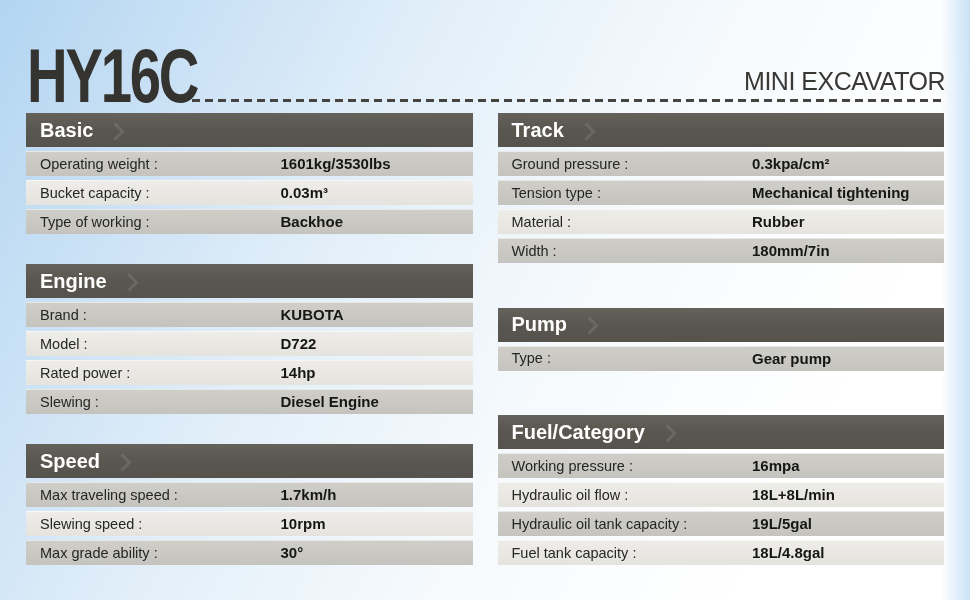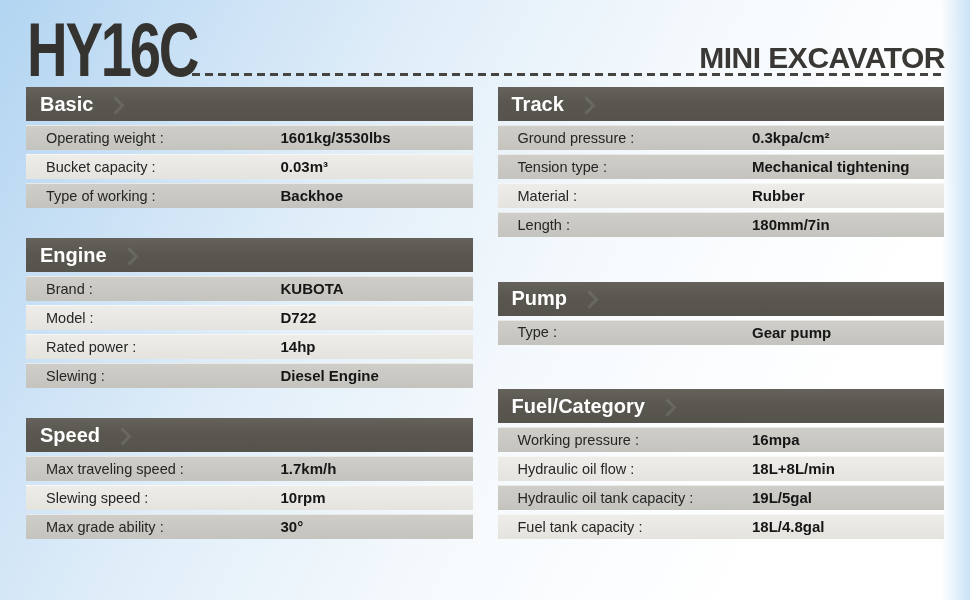--- a/index.html
+++ b/index.html
@@ -5,36 +5,36 @@
   * { box-sizing: border-box; margin: 0; padding: 0; }
   html, body { width: 970px; height: 600px; overflow: hidden; }
   body {
     font-family: "Liberation Sans", sans-serif;
     background:
       linear-gradient(to left, rgba(160,203,240,0.55), rgba(160,203,240,0) 3%),
       linear-gradient(118deg, #b2d5f1 0%, #c8e0f5 15%, #e2eff9 35%, #f6fafd 58%, #ffffff 82%);
   }
 
   
-  .page-header { position: relative; height: 87px; }
+  .page-header { position: relative; height: 87px; margin-top: 26px; }
   .model-title {
     position: absolute; left: 27px; top: 12px;
     font-size: 76px; line-height: 1; font-weight: bold; letter-spacing: -3px;
     color: #34332f;
     transform: scaleX(0.74); transform-origin: 0 0;
     white-space: nowrap;
   }
   .dash-line {
     position: absolute; left: 192px; right: 25px; top: 73px; height: 3px;
     background: repeating-linear-gradient(to right,
       #454440 0, #454440 8px, transparent 8px, transparent 13px);
   }
   .category-title {
     position: absolute; right: 25px; top: 41px;
-    font-size: 30px; font-weight: bold; letter-spacing: -0.5px;
+    font-size: 25px; font-weight: normal; letter-spacing: -0.5px;
     color: #393834; white-space: nowrap;
   }
 
   
   .content {
     display: grid; grid-template-columns: 1fr 1fr;
     column-gap: 25px; padding: 0 26px;
   }
   .col {
     display: flex; flex-direction: column;
@@ -55,21 +55,21 @@
     transform: rotate(45deg);
   }
   .spec-row {
     display: flex; align-items: center;
     height: 25px; margin-top: 4px;
     box-shadow: inset 0 1px 0 rgba(255,255,255,0.55);
   }
   .spec-row.dark  { background: linear-gradient(180deg, #cfcec9 0%, #c4c3be 100%); }
   .spec-row.light { background: linear-gradient(180deg, #eeede9 0%, #e4e3de 100%); }
   .spec-row .label {
-    flex: 0 0 57%; padding-left: 20px;
+    flex: 0 0 57%; padding-left: 14px;
     font-size: 14.5px; color: #262626; white-space: nowrap;
   }
   .spec-row .value {
     font-size: 15px; font-weight: bold; color: #161616; white-space: nowrap;
   }
 </style>
 </head>
 <body>
 
 <header class="page-header">
@@ -151,21 +151,21 @@
         </div>
         <div class="spec-row dark">
           <span class="label">Tension type :</span>
           <span class="value">Mechanical tightening</span>
         </div>
         <div class="spec-row light">
           <span class="label">Material :</span>
           <span class="value">Rubber</span>
         </div>
         <div class="spec-row dark">
-          <span class="label">Length :</span>
+          <span class="label">Width :</span>
           <span class="value">180mm/7in</span>
         </div>
       </section>
       <section class="spec-section">
         <div class="sec-header">
           <span>Pump</span>
           <span class="chev"></span>
         </div>
         <div class="spec-row dark">
           <span class="label">Type :</span>

